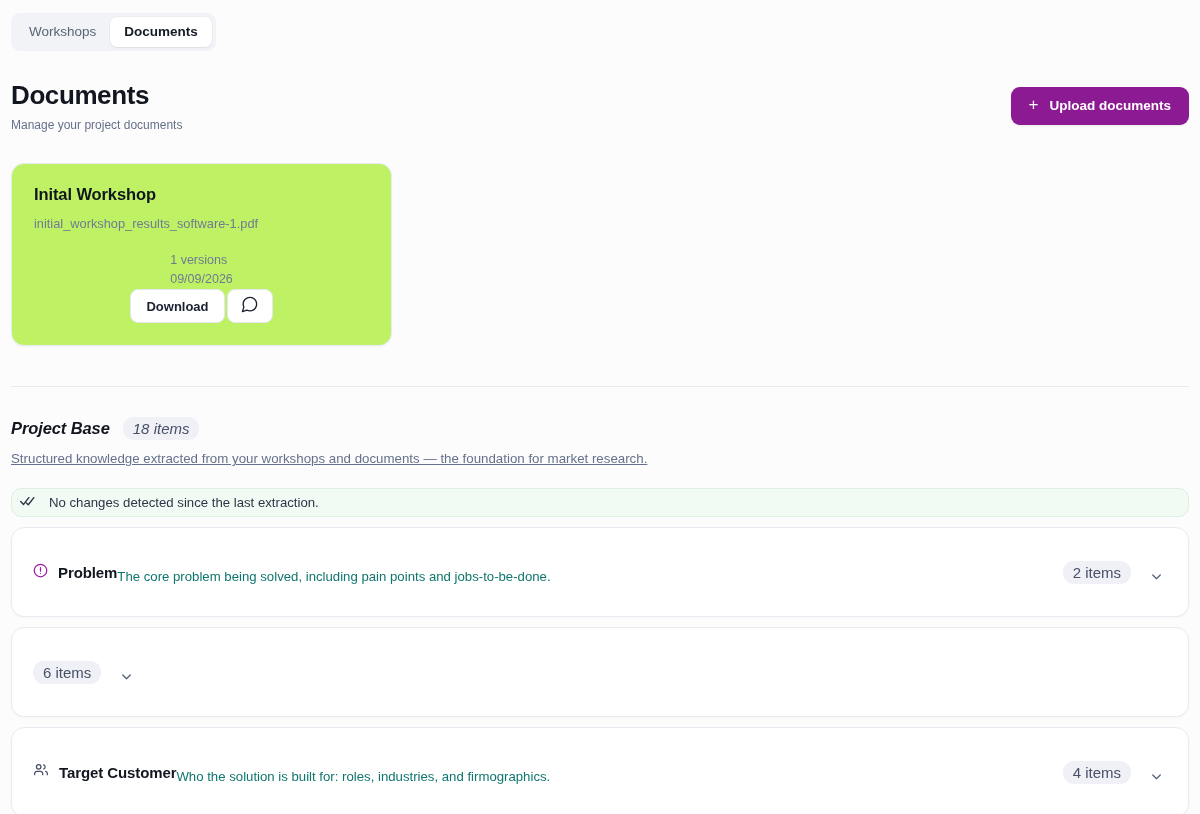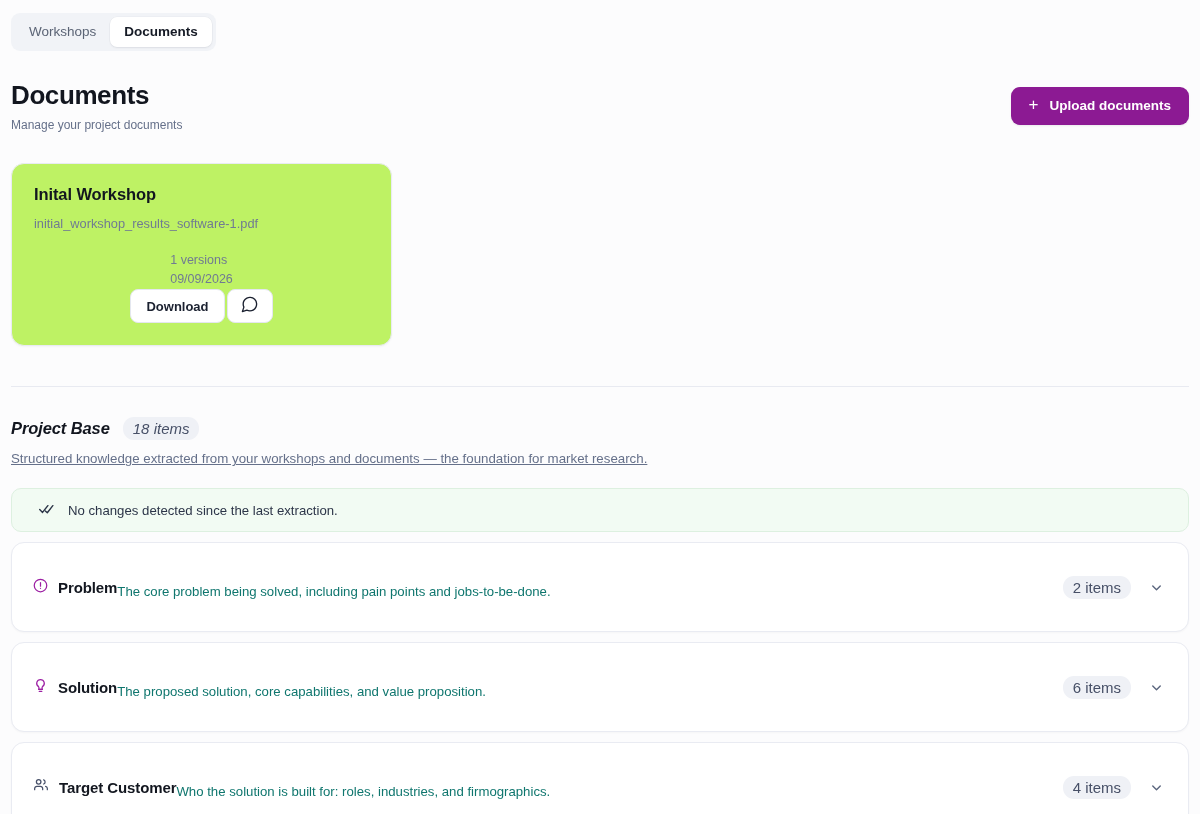--- a/index.html
+++ b/index.html
@@ -206,25 +206,25 @@
     color: #65708a;
     line-height: 1.2;
     text-decoration: underline;
   }
 
   .alert {
     margin-top: 21px;
     background: #f2fbf3;
     border: 1px solid #ddf0e0;
     border-radius: 10px;
-    height: 44px;
+    height: 29px;
     display: flex;
     align-items: center;
     gap: 12px;
-    padding: 0 27px;
+    padding: 0 8px;
   }
   .alert-text {
     font-size: 13.2px;
     color: #2c3548;
   }
 
   
   .sections { margin-top: 10px; }
   .section-card {
     background: #ffffff;
@@ -252,21 +252,21 @@
     letter-spacing: -0.1px;
   }
   .section-desc {
     margin-top: 9px;
     font-size: 13.2px;
     color: #0f766e;
     line-height: 1.2;
   }
   .section-right {
     display: flex;
-    align-items: center;
+    align-items: flex-end;
     gap: 18px;
     padding-right: 6px;
   }
   .chev { display: flex; align-items: center; }
 
   .icon-purple { color: #9c1fa3; }
   .icon-slate  { color: #475069; }
 </style>
 </head>
 <body>
@@ -355,33 +355,20 @@
         <span class="pill">2 items</span>
         <span class="chev">
           <svg width="15" height="15" viewBox="0 0 24 24" fill="none" stroke="#5a657d" stroke-width="2.2" stroke-linecap="round" stroke-linejoin="round">
               <polyline points="6 9.5 12 15.5 18 9.5"></polyline>
             </svg>
         </span>
       </div>
     </div>
 
     <div class="section-card">
-      <div class="section-left">
-        <div class="section-title-row">
-          <span class="icon-purple">
-            <svg width="15" height="15" viewBox="0 0 24 24" fill="none" stroke="currentColor" stroke-width="2" stroke-linecap="round" stroke-linejoin="round">
-              <path d="M9 18h6"></path>
-                <path d="M10 21.5h4"></path>
-              <path d="M12 2.5a6 6 0 0 0-3.5 10.9c.6.5.9 1.2.9 1.9V18h5.2v-2.7c0-.7.3-1.4.9-1.9A6 6 0 0 0 12 2.5z"></path>
-            </svg>
-          </span>
-          <span class="section-title">Solution</span>
-        </div>
-        <div class="section-desc">The proposed solution, core capabilities, and value proposition.</div>
-      </div>
       <div class="section-right">
         <span class="pill">6 items</span>
         <span class="chev">
           <svg width="15" height="15" viewBox="0 0 24 24" fill="none" stroke="#5a657d" stroke-width="2.2" stroke-linecap="round" stroke-linejoin="round">
               <polyline points="6 9.5 12 15.5 18 9.5"></polyline>
             </svg>
         </span>
       </div>
     </div>
 

